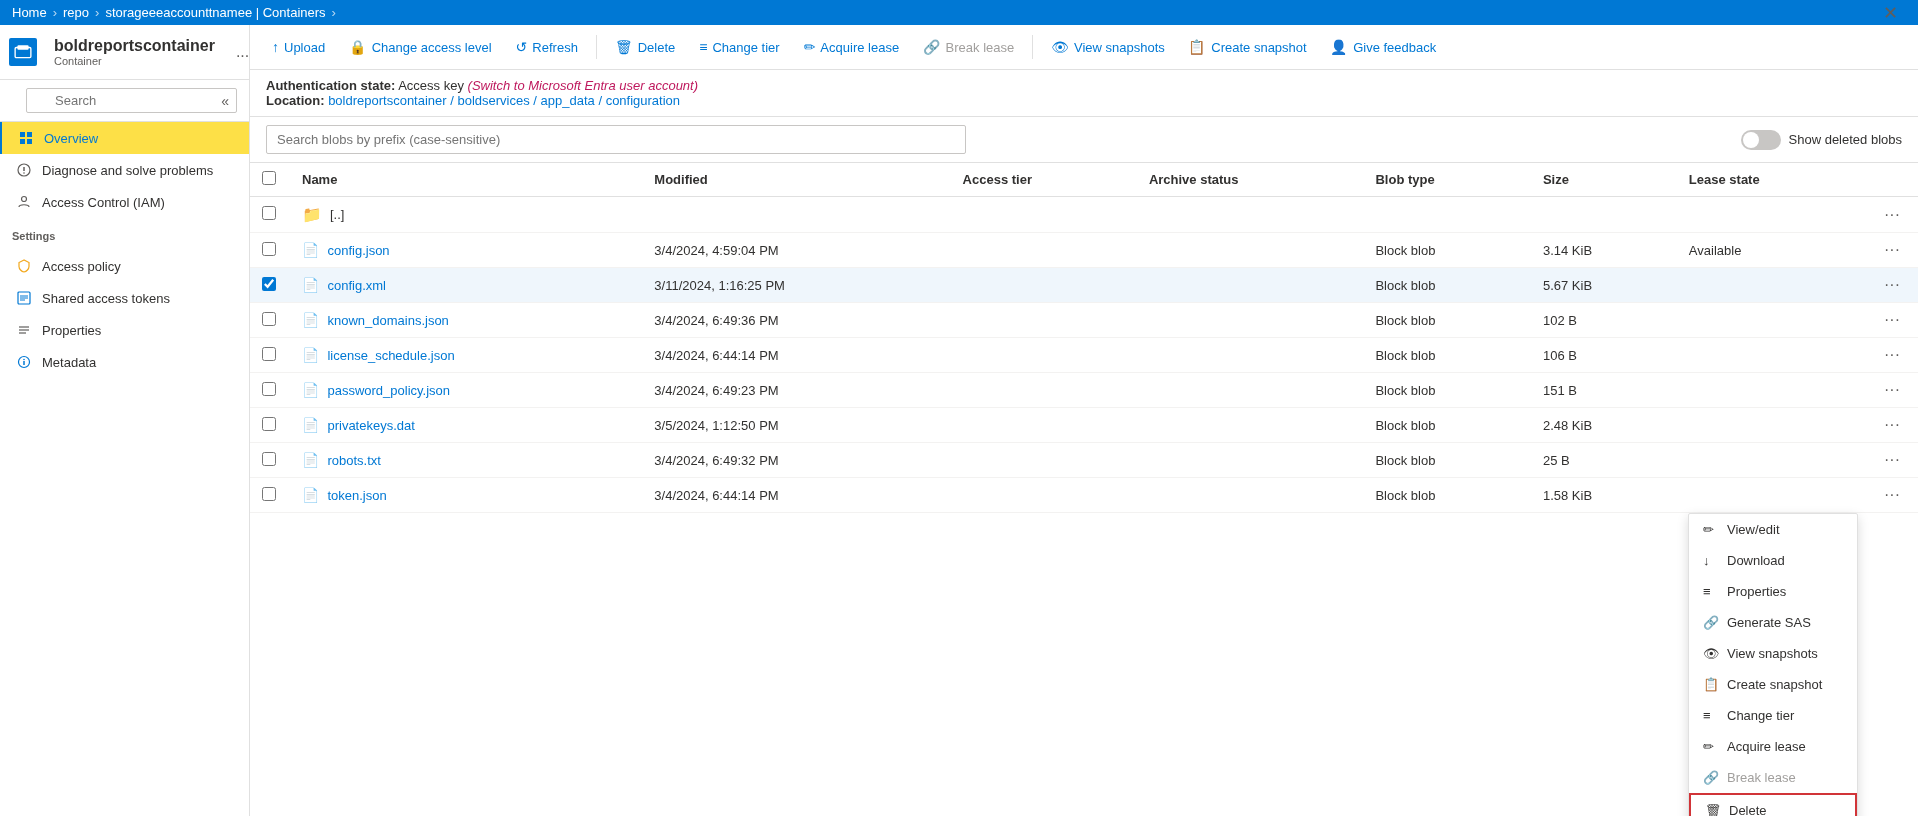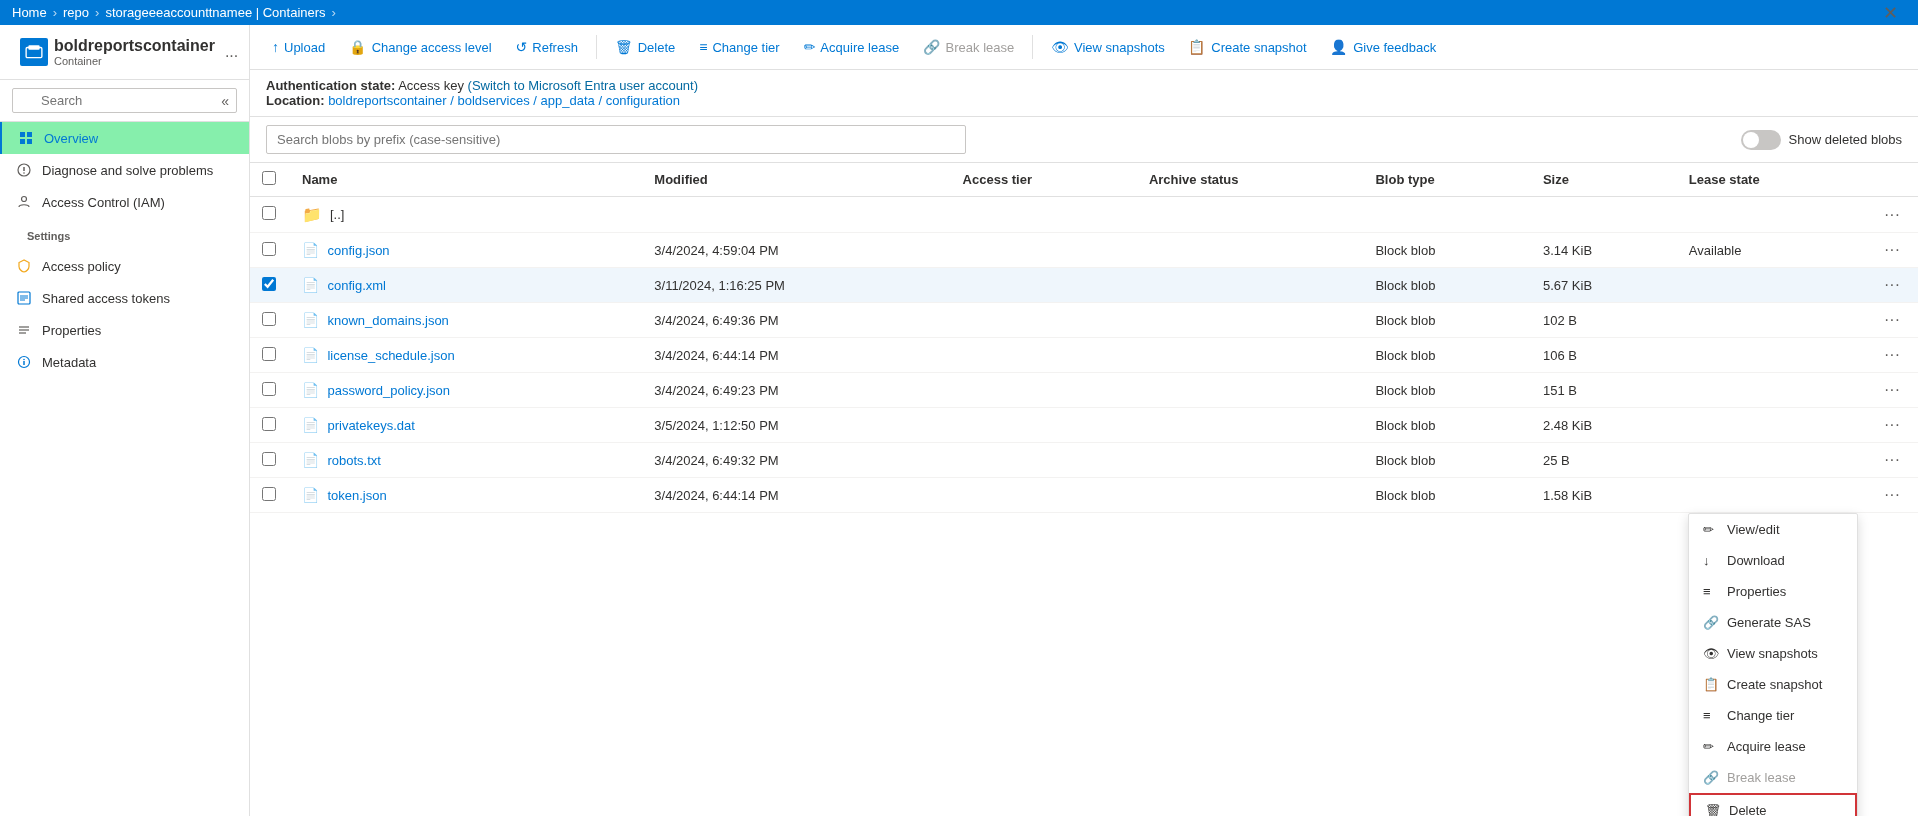--- a/index.html
+++ b/index.html
@@ -13,56 +13,56 @@
     .breadcrumb span { cursor: pointer; }
     .breadcrumb .separator { color: rgba(255,255,255,0.7); }
 
     
     .main-layout { display: flex; flex: 1; overflow: hidden; }
 
     
     .sidebar { width: 250px; background: #fff; border-right: 1px solid #e0e0e0; display: flex; flex-direction: column; overflow-y: auto; }
 
     
-    .resource-header { padding: 12px 20px; border-bottom: 1px solid #e0e0e0; display: flex; align-items: center; gap: 6px; }
+    .resource-header { padding: 12px 9px; border-bottom: 1px solid #e0e0e0; display: flex; align-items: center; gap: 17px; }
     .resource-icon { width: 28px; height: 28px; background: #0078d4; display: flex; align-items: center; justify-content: center; border-radius: 2px; flex-shrink: 0; }
     .resource-icon svg { width: 18px; height: 18px; fill: #fff; }
     .resource-title-area { flex: 1; }
     .resource-name { font-size: 16px; font-weight: 600; color: #323130; }
     .resource-type { font-size: 11px; color: #605e5c; }
     .resource-more { color: #605e5c; cursor: pointer; font-size: 16px; padding: 0 4px; }
 
     
     .sidebar-search { padding: 8px 12px; border-bottom: 1px solid #e0e0e0; }
     .sidebar-search-input { width: 100%; border: 1px solid #c8c6c4; border-radius: 2px; padding: 4px 8px 4px 28px; font-size: 13px; color: #323130; background: #fff; position: relative; }
-    .search-wrapper { position: relative; }
+    .search-wrapper { position: relative; margin-left: 14px; }
     .search-wrapper::before { content: '🔍'; position: absolute; left: 8px; top: 50%; transform: translateY(-50%); font-size: 11px; color: #605e5c; }
     .collapse-btn { position: absolute; right: 8px; top: 50%; transform: translateY(-50%); cursor: pointer; color: #605e5c; font-size: 14px; }
 
     
     .nav-item { display: flex; align-items: center; gap: 10px; padding: 8px 16px; cursor: pointer; color: #323130; }
-    .nav-item.active { background: #86efac; color: #0078d4; border-left: 2px solid #0078d4; }
+    .nav-item.active { background: #fde047; color: #0078d4; border-left: 2px solid #0078d4; }
     .nav-icon { width: 16px; height: 16px; display: flex; align-items: center; justify-content: center; flex-shrink: 0; }
     .nav-label { font-size: 13px; }
 
-    .settings-header { padding: 8px 27px; font-size: 11px; font-weight: 600; color: #605e5c; text-transform: none; margin-top: 4px; }
+    .settings-header { padding: 8px 12px; font-size: 11px; font-weight: 600; color: #605e5c; text-transform: none; margin-top: 4px; }
 
     
     .content-area { flex: 1; overflow: hidden; display: flex; flex-direction: column; }
 
     
     .toolbar { display: flex; align-items: center; gap: 4px; padding: 8px 12px; border-bottom: 1px solid #e0e0e0; flex-wrap: wrap; }
     .toolbar-btn { display: flex; align-items: center; gap: 5px; padding: 6px 10px; border: none; background: none; cursor: pointer; color: #0078d4; font-size: 13px; border-radius: 2px; white-space: nowrap; }
     .toolbar-btn.disabled { color: #a19f9d; cursor: default; }
     .toolbar-separator { width: 1px; height: 24px; background: #e0e0e0; margin: 0 4px; }
     .toolbar-icon { font-size: 14px; }
 
     
     .auth-info { padding: 8px 16px; font-size: 13px; color: #323130; border-bottom: 1px solid #e0e0e0; }
-    .auth-info .link { color: #0369a1; cursor: pointer; text-decoration: none; }
+    .auth-info .link { color: #be185d; cursor: pointer; text-decoration: none; font-style: italic; }
     .location-info { font-size: 13px; color: #323130; }
     .location-path { color: #0078d4; }
 
     
     .blob-search-bar { padding: 8px 16px; display: flex; align-items: center; gap: 0; border-bottom: 1px solid #e0e0e0; }
     .blob-search-input { flex: 1; max-width: 700px; border: 1px solid #c8c6c4; border-radius: 2px; padding: 6px 10px; font-size: 13px; color: #605e5c; }
     .show-deleted { display: flex; align-items: center; gap: 8px; font-size: 13px; color: #323130; margin-left: auto; }
     .toggle { width: 40px; height: 20px; background: #c8c6c4; border-radius: 10px; position: relative; cursor: pointer; }
     .toggle-knob { width: 16px; height: 16px; background: #fff; border-radius: 50%; position: absolute; top: 2px; left: 2px; transition: left 0.2s; }
 

